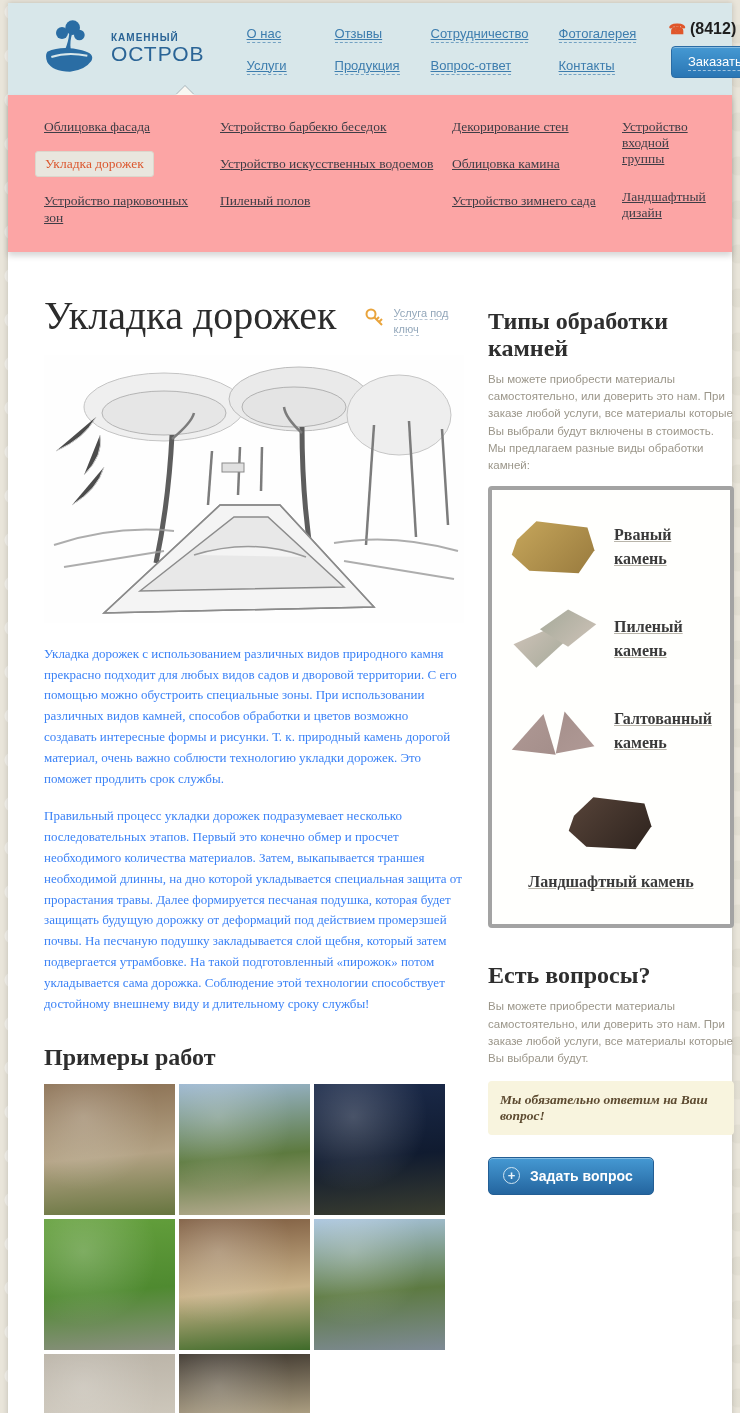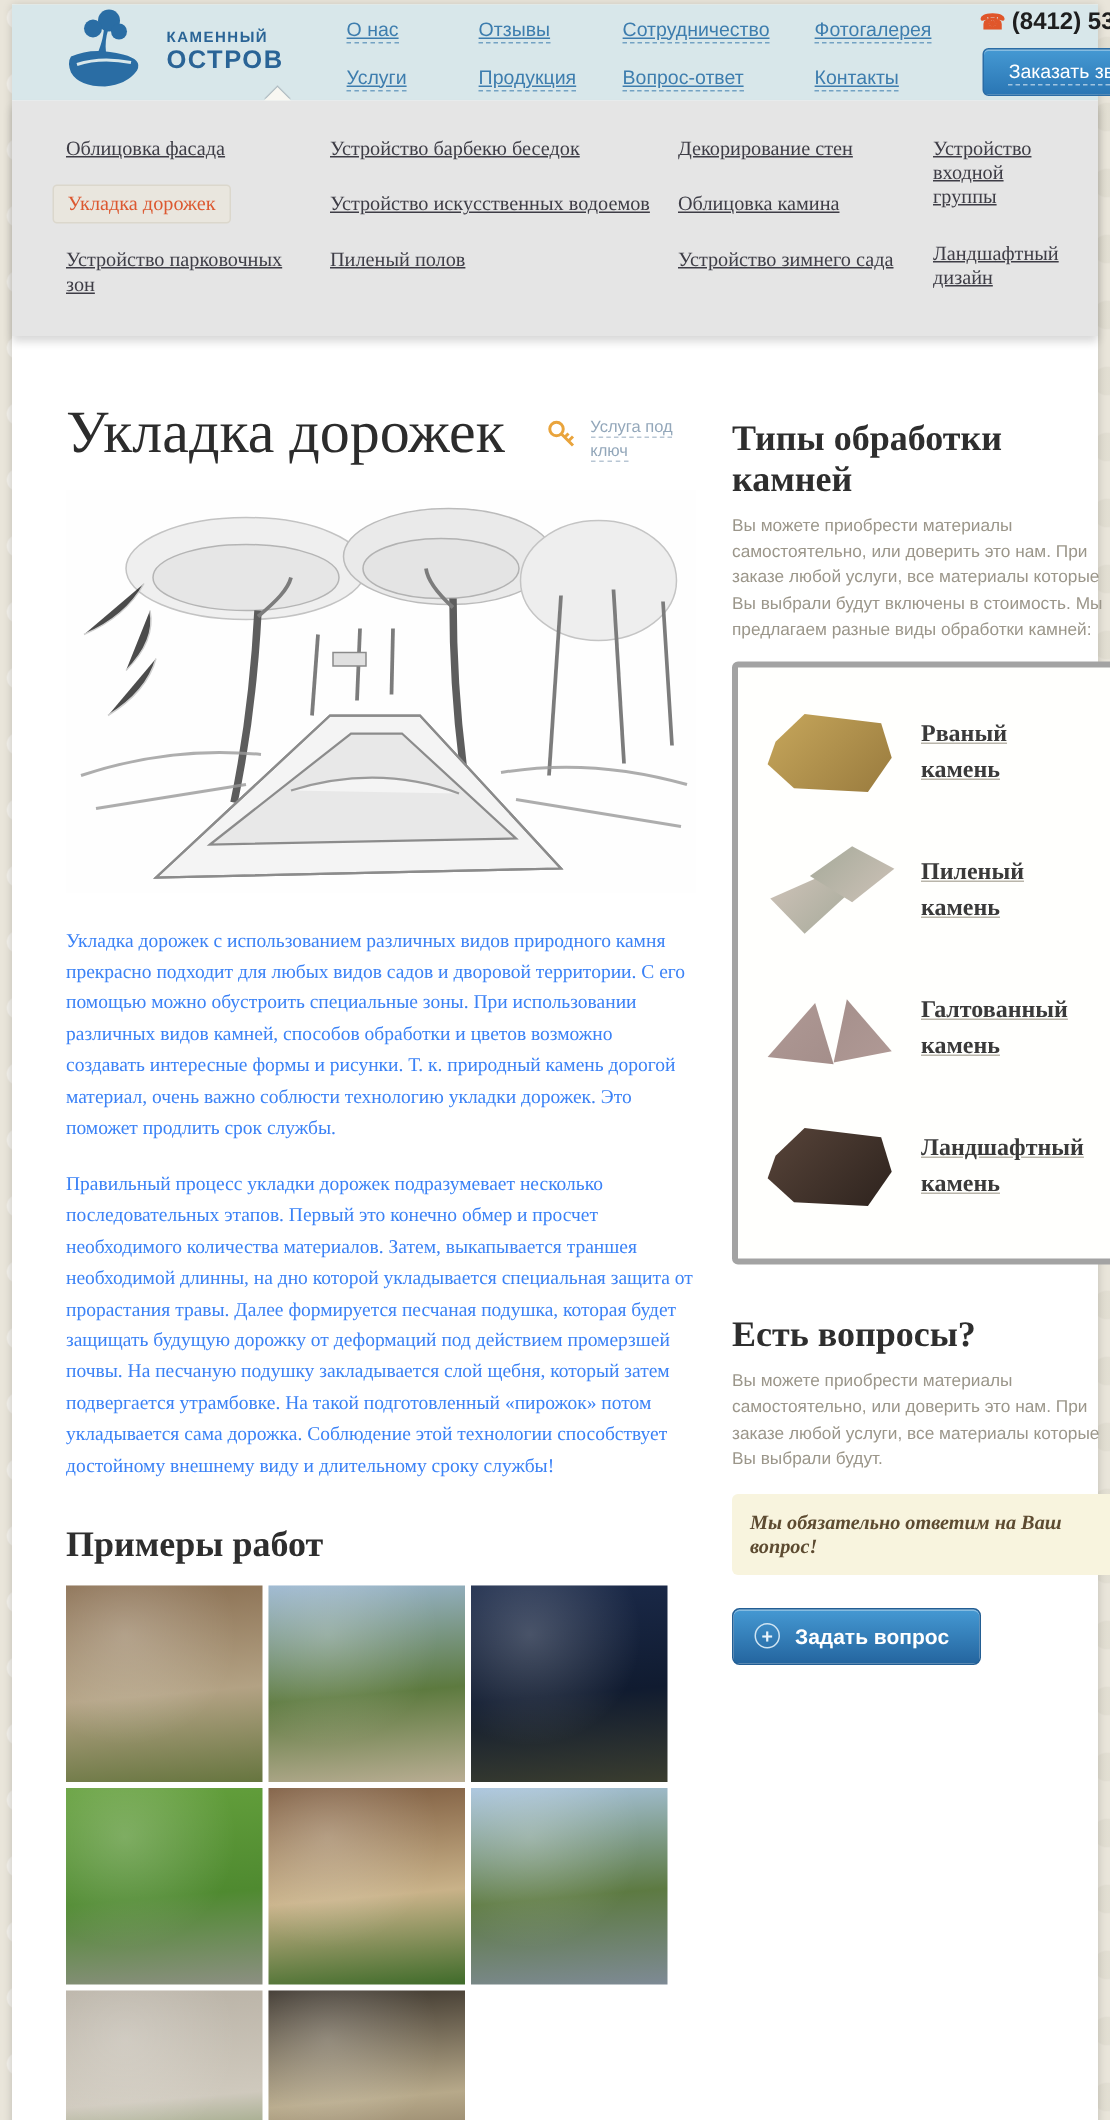--- a/index.html
+++ b/index.html
@@ -12,45 +12,45 @@
       radial-gradient(circle at 34px 34px, rgba(120,110,90,.06) 9px, transparent 10px);
     background-size:44px 44px;
   }
   .page {
     width:724px; margin:3px auto 0; background:#fff;
     box-shadow:0 0 6px rgba(0,0,0,.18);
   }
 
   
   .header {
-    background:#d8e7ea; height:64px; display:flex; align-items:center;
+    background:#d8e7ea; height:92px; display:flex; align-items:center;
     padding:0 26px 0 30px; position:relative;
   }
   .logo { display:flex; align-items:center; gap:9px; cursor:pointer; }
   .logo svg { width:64px; height:64px; }
   .logo-text { color:#2a6496; line-height:1.05; }
   .logo-text .l1 { font-size:10px; font-weight:bold; letter-spacing:1px; }
-  .logo-text .l2 { font-size:17px; font-weight:bold; letter-spacing:1px; }
+  .logo-text .l2 { font-size:21px; font-weight:normal; letter-spacing:1px; }
   .hnav { display:grid; grid-template-columns:88px 96px 128px 110px; grid-auto-rows:24px;
           row-gap:8px; margin-left:42px; align-items:center; }
   .hnav a { font-size:13px; color:#3d7dae; cursor:pointer; white-space:nowrap;text-decoration:underline; }
   .hnav a span { border-bottom:1px dashed rgba(61,125,174,.65); padding-bottom:1px; }
   .hright { margin-left:auto; text-align:center; }
   .phone { font-size:16px; font-weight:bold; color:#1e1e1e; white-space:nowrap; }
   .phone .ph-ic { color:#e0562a; font-size:14px; margin-right:4px; }
   .btn-call {
     margin-top:8px; display:inline-block; padding:7px 16px 8px; font-size:13px; color:#fff;
     background:linear-gradient(180deg,#4599d3,#2a76b4); border:1px solid #2a6ca5;
     border-radius:4px; box-shadow:inset 0 1px 0 rgba(255,255,255,.35); cursor:pointer;
   }
   .btn-call span { border-bottom:1px dashed rgba(255,255,255,.55); padding-bottom:1px; }
 
   
   .submenu {
-    position:relative; background:#e5e5e5; padding:20px 22px 22px 36px;
+    position:relative; background:#fca5a5; padding:20px 22px 22px 36px;
     display:grid; grid-template-columns:164px 220px 158px auto; column-gap:12px; row-gap:13px;
     box-shadow:0 4px 6px rgba(0,0,0,.16); font-family:"Liberation Serif", serif;
   }
   .submenu::before {
     content:""; position:absolute; top:-9px; left:168px;
     border-left:9px solid transparent; border-right:9px solid transparent;
     border-bottom:9px solid #f8f7f2;
     filter:drop-shadow(0 -1px 0 rgba(120,130,140,.5));
   }
   .sm-col { display:flex; flex-direction:column; gap:13px; align-items:flex-start; }
@@ -82,21 +82,21 @@
   .gallery .ph::after { content:""; position:absolute; inset:0;
                  background:radial-gradient(circle at 30% 25%, rgba(255,255,255,.22), transparent 55%); }
 
   
   .sidebar { flex:1; margin-left:24px; }
   .sb-title { margin-top:56px; }
   .sb-intro { margin-top:9px; font-size:11.5px; line-height:1.5; color:#9b968a; }
   .stones-box { margin-top:12px; border:4px solid #a3a3a3; border-radius:4px;
                 background:#fffffd; padding:26px 18px 24px; }
   .stone-row { display:flex; align-items:center; gap:16px; margin-bottom:30px; }
-  .stone-row:last-child { margin-bottom:6px; }
+  .stone-row:last-child { margin-bottom:6px;flex-direction:column; }
   .stone-img { width:88px; height:62px; flex:none; position:relative; }
   .stone-img .s-a, .stone-img .s-b { position:absolute; inset:0; }
   .stone-img .s-a { background:linear-gradient(135deg,var(--c1),var(--c2));
                     clip-path:polygon(8% 38%, 30% 8%, 88% 18%, 96% 55%, 78% 92%, 22% 88%, 2% 62%); }
   .stone-img .s-b { display:none; }
   .stone-img.two .s-a { clip-path:polygon(2% 80%, 38% 22%, 52% 88%); }
   .stone-img.two .s-b { display:block; background:linear-gradient(135deg,var(--c2),var(--c1));
                     clip-path:polygon(52% 86%, 62% 18%, 96% 74%); }
   .stone-img.slabs .s-a { clip-path:polygon(4% 58%, 52% 28%, 70% 44%, 30% 96%); }
   .stone-img.slabs .s-b { display:block; background:linear-gradient(135deg,var(--c2),var(--c1));

